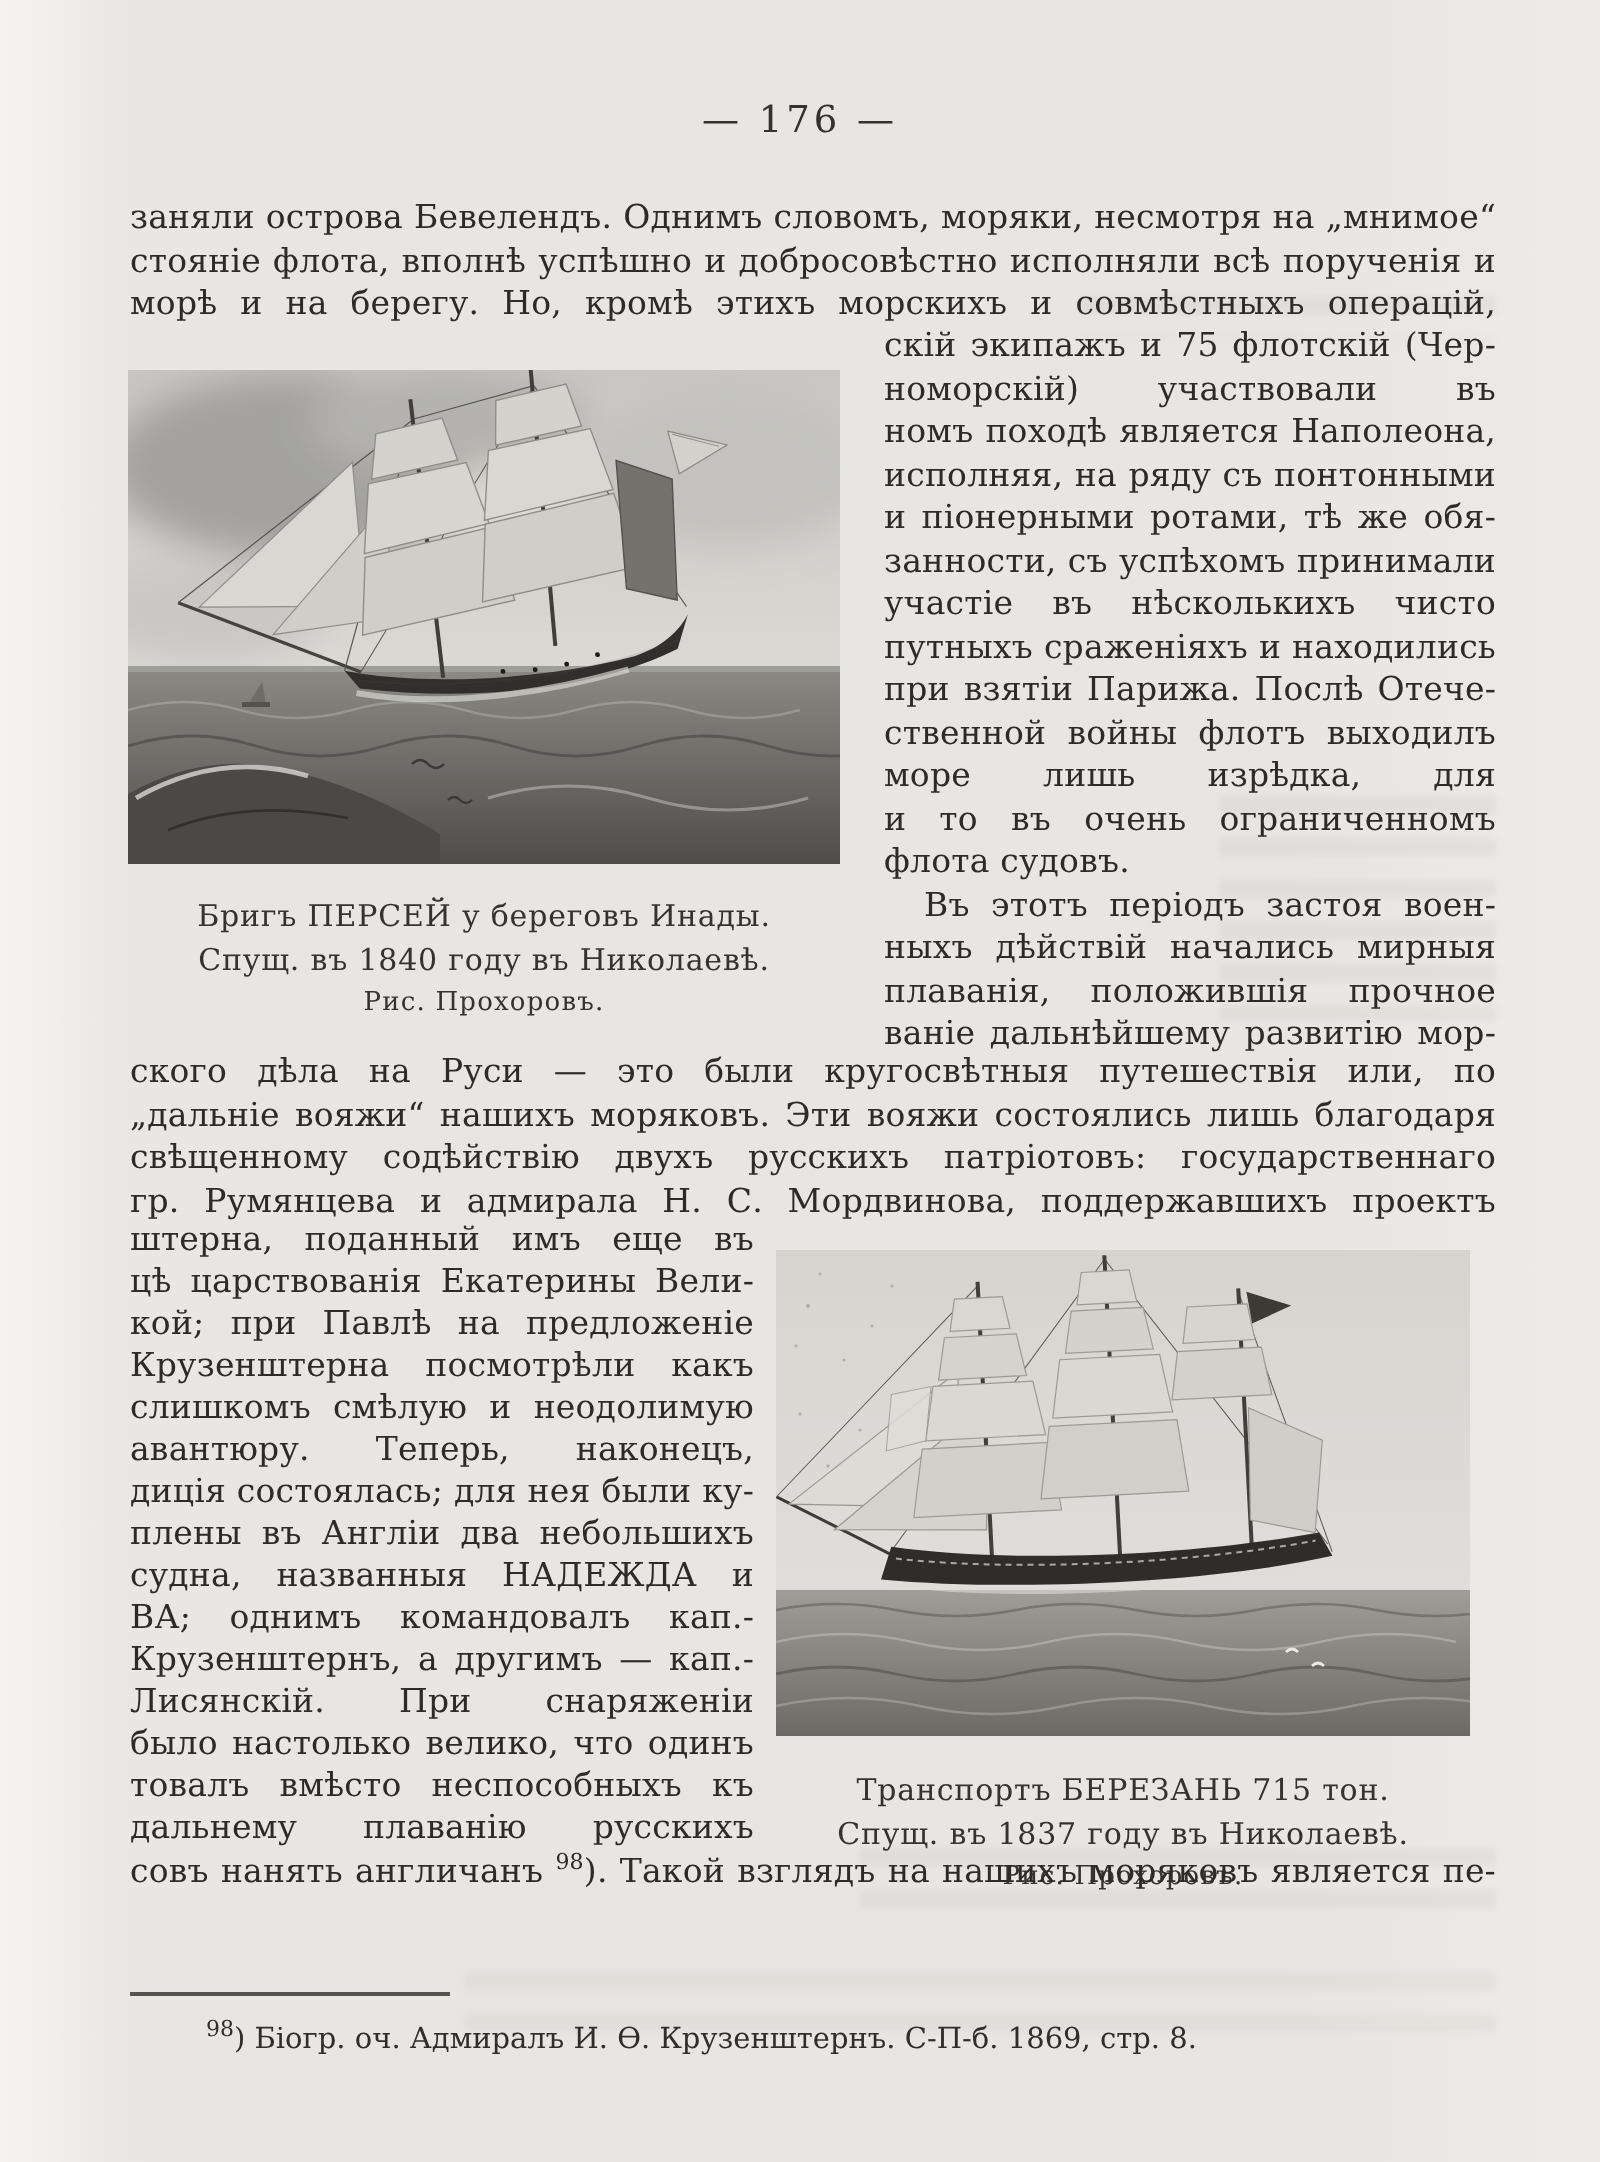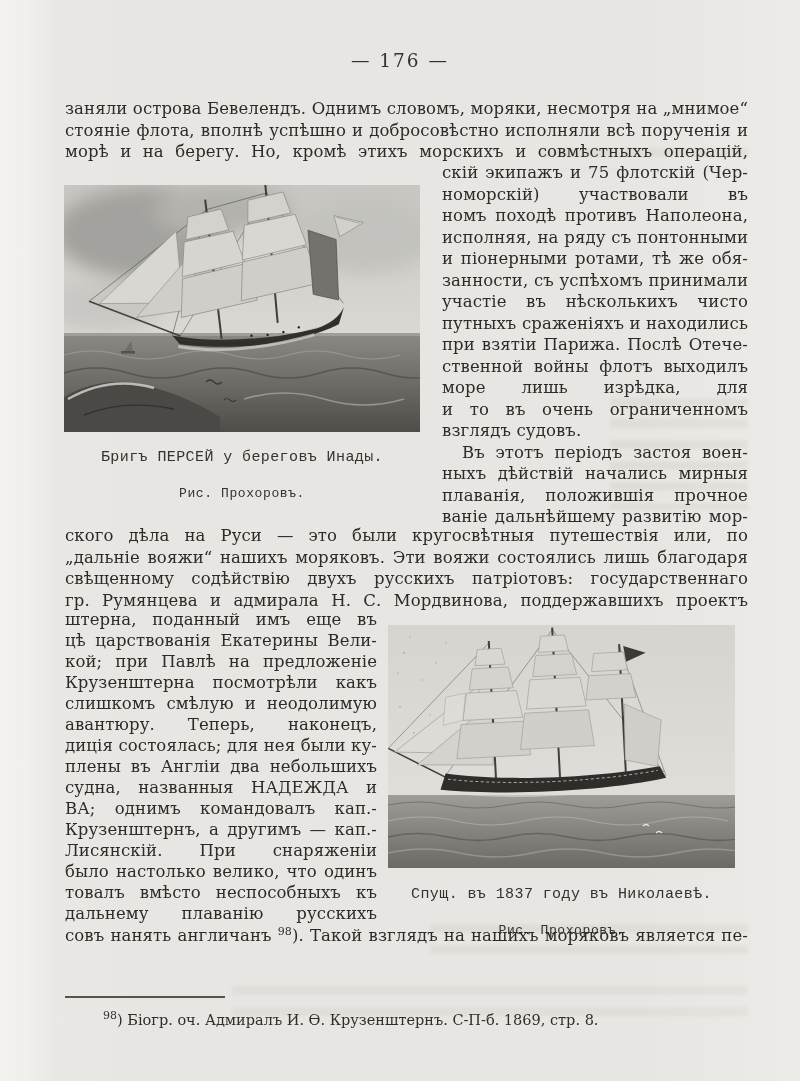--- a/index.html
+++ b/index.html
@@ -29,25 +29,25 @@
   
   .rightcol .tline:nth-child(13) { text-align-last:left; }
   .rightcol .tline:nth-child(14) { text-indent:20px; }
   .closing   { left:65px; top:925px; width:683px; }
   .closing .tline { height:22px; line-height:22px; }
   sup { font-size:11px; line-height:0; }
   .figure { position:absolute; }
   .figure svg { display:block; }
   .fig1 { left:64px;  top:185px; width:356px; height:247px; }
   .fig2 { left:388px; top:625px; width:347px; height:243px; }
-  .caption { position:absolute; text-align:center; color:#34332f;font-family:Liberation Mono, monospace; }
+  .caption { position:absolute; text-align:center; color:#34332f; }
   .cap1 { left:64px;  top:447px; width:356px; }
   .cap2 { left:388px; top:884px; width:347px; }
   .caption .cline  { font-size:15px; line-height:22px; letter-spacing:0.4px; }
-  .caption .credit { font-size:13px; line-height:20px; letter-spacing:0.6px; margin-top:15px; }
+  .caption .credit { font-size:13px; line-height:20px; letter-spacing:0.6px; margin-top:1px; }
   .footrule { position:absolute; left:65px; top:996px; width:160px; height:2px; background:#54534e; }
   .footnote { position:absolute; left:103px; top:1010px; width:600px;
               font-size:14.5px; line-height:20px; color:#2f2e2a; }
   
   .ghost { position:absolute; filter:blur(1.7px); opacity:.33; pointer-events:none;
            background:repeating-linear-gradient(to bottom,
              rgba(108,105,94,.20) 0 9px, rgba(108,105,94,0) 9px 21px); }
   .g1 { left:540px; top:148px;  width:208px; height:22px; }
   .g2 { left:610px; top:398px;  width:138px; height:112px; }
   .g3 { left:430px; top:924px;  width:318px; height:36px; }
@@ -67,31 +67,31 @@
 
   <div class="block intro">
       <div class="tline">заняли острова Бевелендъ. Однимъ словомъ, моряки, несмотря на „мнимое“ со-</div>
       <div class="tline">стояніе флота, вполнѣ успѣшно и добросовѣстно исполняли всѣ порученія и на</div>
       <div class="tline">морѣ и на берегу. Но, кромѣ этихъ морскихъ и совмѣстныхъ операцій, Гвардей-</div>
     </div>
 
   <div class="block rightcol">
       <div class="tline">скій экипажъ и 75 флотскій (Чер-</div>
       <div class="tline">номорскій) участвовали въ сухопут-</div>
-      <div class="tline">номъ походѣ противъ Наполеона,</div>
+      <div class="tline">номъ походѣ является Наполеона,</div>
       <div class="tline">исполняя, на ряду съ понтонными</div>
       <div class="tline">и піонерными ротами, тѣ же обя-</div>
       <div class="tline">занности, съ успѣхомъ принимали</div>
       <div class="tline">участіе въ нѣсколькихъ чисто сухо-</div>
       <div class="tline">путныхъ сраженіяхъ и находились</div>
       <div class="tline">при взятіи Парижа. Послѣ Отече-</div>
       <div class="tline">ственной войны флотъ выходилъ въ</div>
       <div class="tline">море лишь изрѣдка, для практики,</div>
       <div class="tline">и то въ очень ограниченномъ коли-</div>
-      <div class="tline">взглядъ судовъ.</div>
+      <div class="tline">флота судовъ.</div>
       <div class="tline">Въ этотъ періодъ застоя воен-</div>
       <div class="tline">ныхъ дѣйствій начались мирныя</div>
       <div class="tline">плаванія, положившія прочное осно-</div>
       <div class="tline">ваніе дальнѣйшему развитію мор-</div>
     </div>
 
   <div class="figure fig1">
     <svg viewBox="0 0 356 247" width="356" height="247" xmlns="http://www.w3.org/2000/svg">
       <defs>
         <linearGradient id="sky1" x1="0" y1="0" x2="0" y2="1">
@@ -152,20 +152,21 @@
         <circle cx="-2" cy="32" r="1.2" fill="#1c1b18"></circle>
         <circle cx="14" cy="32" r="1.2" fill="#1c1b18"></circle>
         <circle cx="30" cy="30" r="1.2" fill="#1c1b18"></circle>
         <path d="M-92 28 Q -36 48 44 40" stroke="#dcdbd6" stroke-width="3" fill="none" opacity=".65"></path>
       </g>
     </svg>
   </div>
 
   <div class="caption cap1">
     <div class="cline">Бригъ ПЕРСЕЙ у береговъ Инады.</div>
+    <div class="cline">Спущ. въ 1840 году въ Николаевѣ.</div>
     <div class="credit">Рис. Прохоровъ.</div>
   </div>
 
   <div class="block midblock">
       <div class="tline">ского дѣла на Руси — это были кругосвѣтныя путешествія или, по тогдашнему,</div>
       <div class="tline">„дальніе вояжи“ нашихъ моряковъ. Эти вояжи состоялись лишь благодаря про-</div>
       <div class="tline">свѣщенному содѣйствію двухъ русскихъ патріотовъ: государственнаго канцлера</div>
       <div class="tline">гр. Румянцева и адмирала Н. С. Мордвинова, поддержавшихъ проектъ Крузен-</div>
     </div>
 
@@ -242,20 +243,21 @@
         <path d="M60 -70 L96 -52 L90 -6 L58 -14 Z" fill="#cfcec9" stroke="#9b9a93" stroke-width=".6"></path>
         <path d="M62 -128 L84 -120 L64 -112 Z" fill="#3b3a35"></path>
         <path d="M-128 6 C -60 16, 40 16, 98 6 L 92 -6 C 30 2, -60 2, -122 -10 Z" fill="#2e2d29"></path>
         <path d="M-120 -4 C -58 6, 30 6, 90 -2" stroke="#c9c8c3" stroke-width="1" stroke-dasharray="3 2.5" fill="none" opacity=".8"></path>
         <path d="M-126 8 C -60 20, 40 20, 96 8" stroke="#deddd8" stroke-width="2.6" fill="none" opacity=".6"></path>
       </g>
     </svg>
   </div>
 
   <div class="caption cap2">
+    <div class="cline">Транспортъ БЕРЕЗАНЬ 715 тон.</div>
     <div class="cline">Спущ. въ 1837 году въ Николаевѣ.</div>
     <div class="credit">Рис. Прохоровъ.</div>
   </div>
 
   <div class="block closing">
     <div class="tline"><span>совъ нанять англичанъ </span><sup>98</sup><span>). Такой взглядъ на нашихъ моряковъ является пе-</span></div>
   </div>
 
   <div class="footrule"></div>
 

